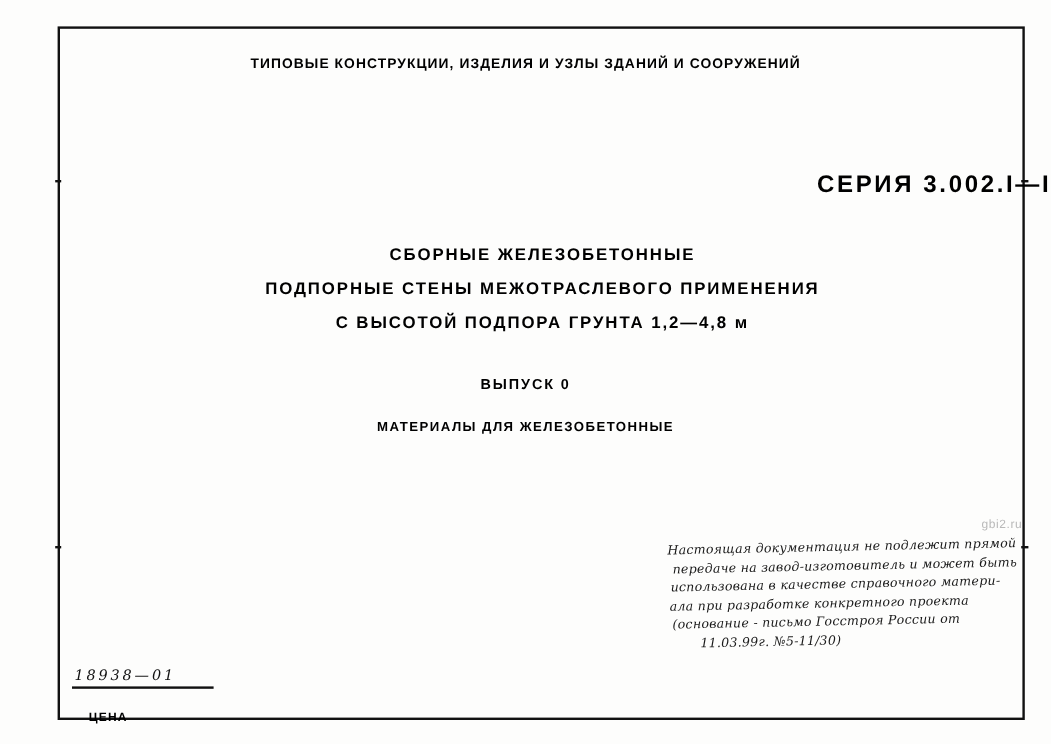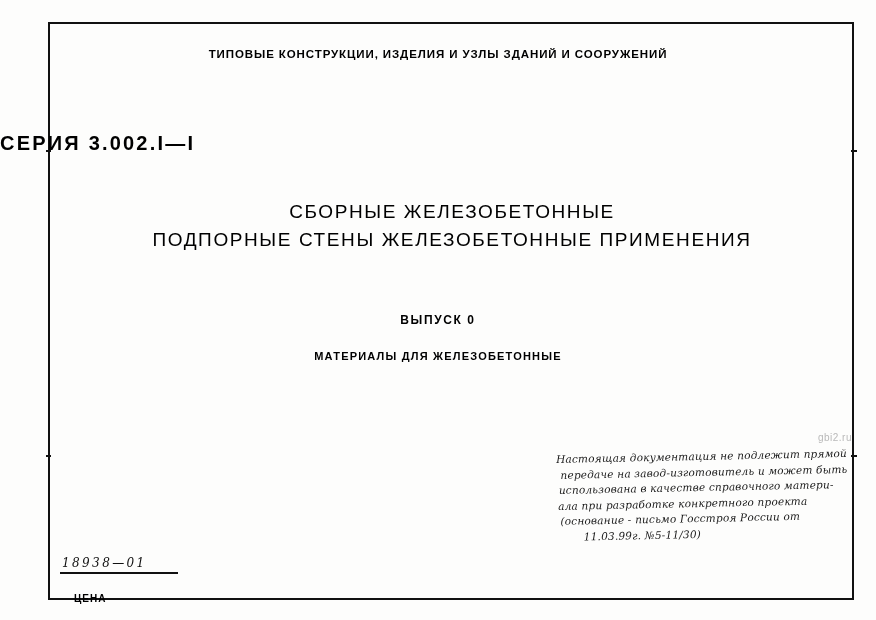--- a/index.html
+++ b/index.html
@@ -48,39 +48,39 @@
     left: 0;
     width: 100%;
     text-align: center;
     font-size: 11.5px;
     letter-spacing: 0.9px;
     font-weight: 600;
   }
 
   .series {
     position: absolute;
-    top: 132px;
-    left: 0;
-    width: 100%;
-    text-align: left;
+    top: 143px;
+    left: 0;
+    width: 100%;
+    text-align: right;
     font-size: 20px;
     font-weight: 700;
     letter-spacing: 2.2px;
   }
 
   .title-block {
     position: absolute;
     top: 198px;
     left: 0;
     width: 100%;
     text-align: center;
   }
   .title-line {
-    font-size: 19px;
-    font-weight: 400;
+    font-size: 14px;
+    font-weight: 700;
     letter-spacing: 1.6px;
     line-height: 28px;
     white-space: nowrap;
     padding-left: 28px;
   }
 
   .issue {
     position: absolute;
     top: 313px;
     left: 0;
@@ -176,21 +176,22 @@
   <div class="tick tick-left-bot"></div>
   <div class="tick tick-right-top"></div>
   <div class="tick tick-right-bot"></div>
 
   <div class="header-line">ТИПОВЫЕ КОНСТРУКЦИИ, ИЗДЕЛИЯ И УЗЛЫ ЗДАНИЙ И СООРУЖЕНИЙ</div>
 
   <div class="series">СЕРИЯ  3.002.I—I</div>
 
   <div class="title-block">
     <div class="title-line">СБОРНЫЕ ЖЕЛЕЗОБЕТОННЫЕ</div>
-    <div class="title-line">ПОДПОРНЫЕ СТЕНЫ ЖЕЛЕЗОБЕТОННЫЕ ПРИМЕНЕНИЯ</div>
+    <div class="title-line">ПОДПОРНЫЕ СТЕНЫ МЕЖОТРАСЛЕВОГО ПРИМЕНЕНИЯ</div>
+    <div class="title-line">С ВЫСОТОЙ ПОДПОРА ГРУНТА 1,2—4,8 м</div>
   </div>
 
   <div class="issue">ВЫПУСК 0</div>
 
   <div class="subtitle">МАТЕРИАЛЫ ДЛЯ ЖЕЛЕЗОБЕТОННЫЕ</div>
 
   <div class="watermark">gbi2.ru</div>
 
   <div class="handnote">
     <div class="l1">Настоящая документация не подлежит прямой</div>

